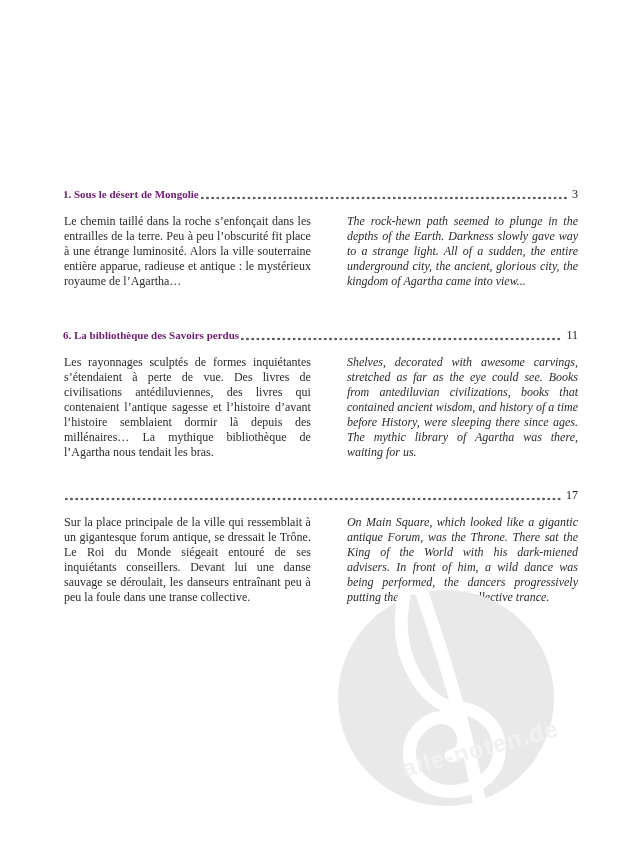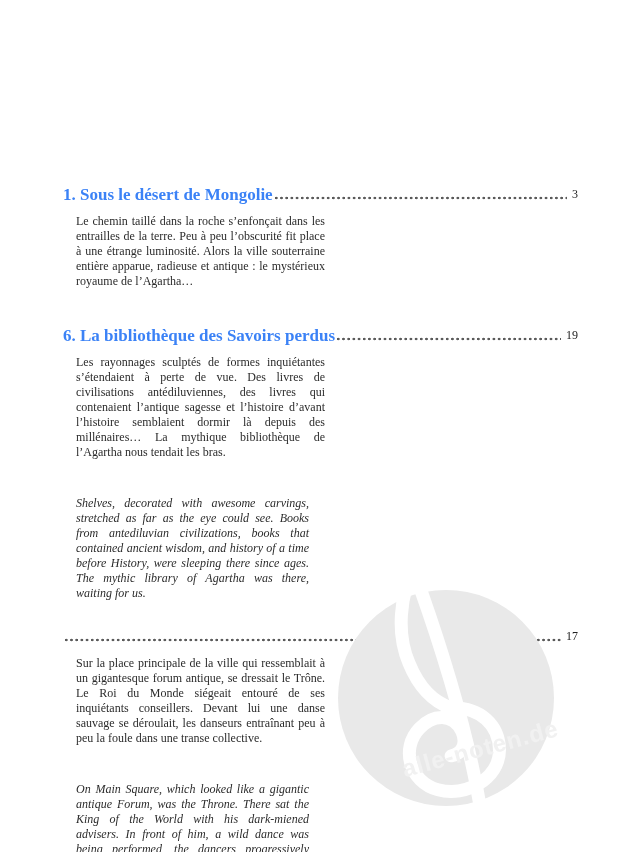--- a/index.html
+++ b/index.html
@@ -13,34 +13,34 @@
   .toc{
     position:absolute;left:63px;top:186px;width:515px;
   }
   .section{margin:0 0 0 0;}
   .section.s1{margin-bottom:38px;}
   .section.s2{margin-bottom:27px;}
   .heading-row{
     display:flex;align-items:flex-end;
   }
   .heading-title{
-    font-weight:bold;font-size:17px;line-height:17px;color:#3b82f6;
+    font-weight:bold;font-size:11px;line-height:17px;color:#701a75;
     white-space:nowrap;
   }
   .leader{
     flex:1;height:6px;margin:0 5px 2px 2px;
     background-image:radial-gradient(circle at 1.3px 3px,#5a5a5a 1.1px,transparent 1.6px);
     background-size:5.2px 6px;
     background-repeat:repeat-x;
   }
   .page-num{
     font-size:12px;line-height:17px;color:#222;
   }
   .cols{
-    display:flex;margin-left:13px;margin-top:11px;gap:36px;flex-direction:column;
+    display:flex;margin-left:1px;margin-top:11px;gap:36px;
   }
   .col{
     font-size:12px;line-height:15px;text-align:justify;
   }
   .col-fr{width:249px;}
   .col-en{width:233px;font-style:italic;}
   
   .watermark{
     position:absolute;left:336px;top:588px;width:220px;height:220px;
     pointer-events:none;
@@ -59,28 +59,29 @@
 <div class="toc">
 
   <div class="section s1">
     <div class="heading-row">
       <span class="heading-title">1. Sous le désert de Mongolie</span>
       <span class="leader"></span>
       <span class="page-num">3</span>
     </div>
     <div class="cols">
       <div class="col col-fr">Le chemin taillé dans la roche s’enfonçait dans les entrailles de la terre. Peu à peu l’obscurité fit place à une étrange luminosité. Alors la ville souterraine entière apparue, radieuse et antique : le mystérieux royaume de l’Agartha…</div>
+      <div class="col col-en">The rock-hewn path seemed to plunge in the depths of the Earth. Darkness slowly gave way to a strange light. All of a sudden, the entire underground city, the ancient, glorious city, the kingdom of Agartha came into view...</div>
     </div>
   </div>
 
   <div class="section s2">
     <div class="heading-row">
       <span class="heading-title">6. La bibliothèque des Savoirs perdus</span>
       <span class="leader"></span>
-      <span class="page-num">19</span>
+      <span class="page-num">11</span>
     </div>
     <div class="cols">
       <div class="col col-fr">Les rayonnages sculptés de formes inquiétantes s’étendaient à perte de vue. Des livres de civilisations antédiluviennes, des livres qui contenaient l’antique sagesse et l’histoire d’avant l’histoire semblaient dormir là depuis des millénaires… La mythique bibliothèque de l’Agartha nous tendait les bras.</div>
       <div class="col col-en">Shelves, decorated with awesome carvings, stretched as far as the eye could see. Books from antediluvian civilizations, books that contained ancient wisdom, and history of a time before History, were sleeping there since ages. The mythic library of Agartha was there, waiting for us.</div>
     </div>
   </div>
 
   <div class="section s3">
     <div class="heading-row">
       <span class="leader"></span>

